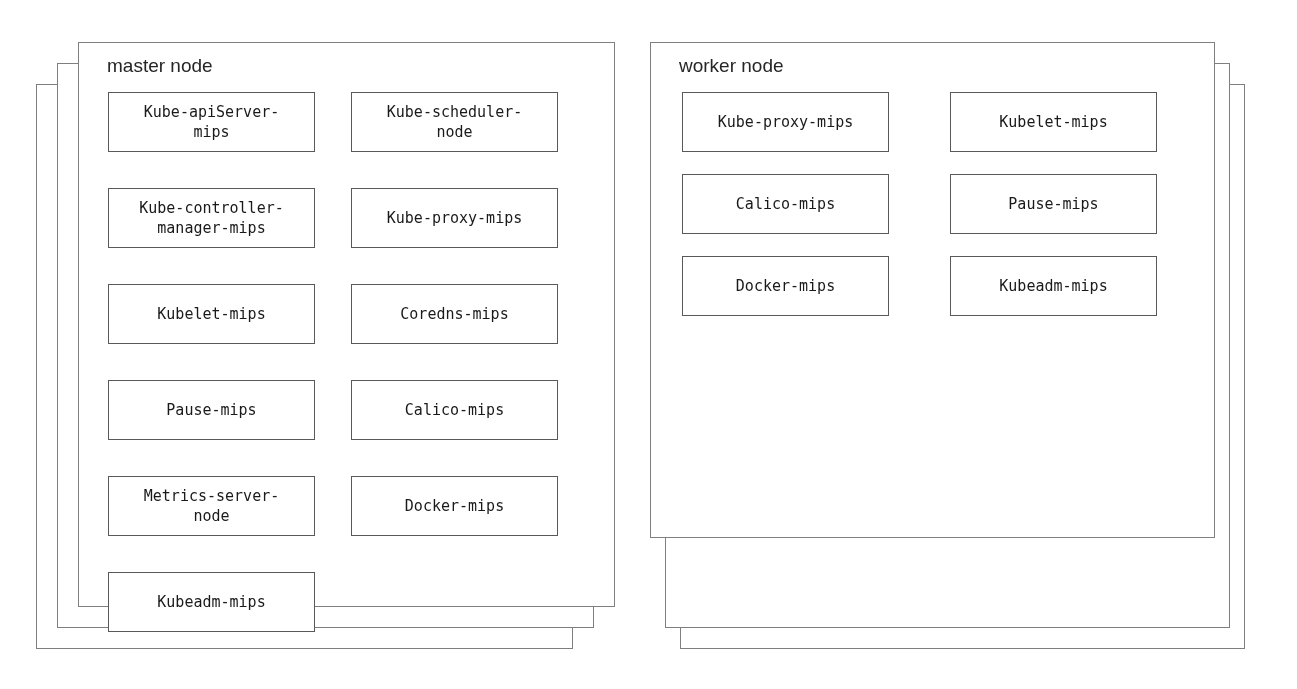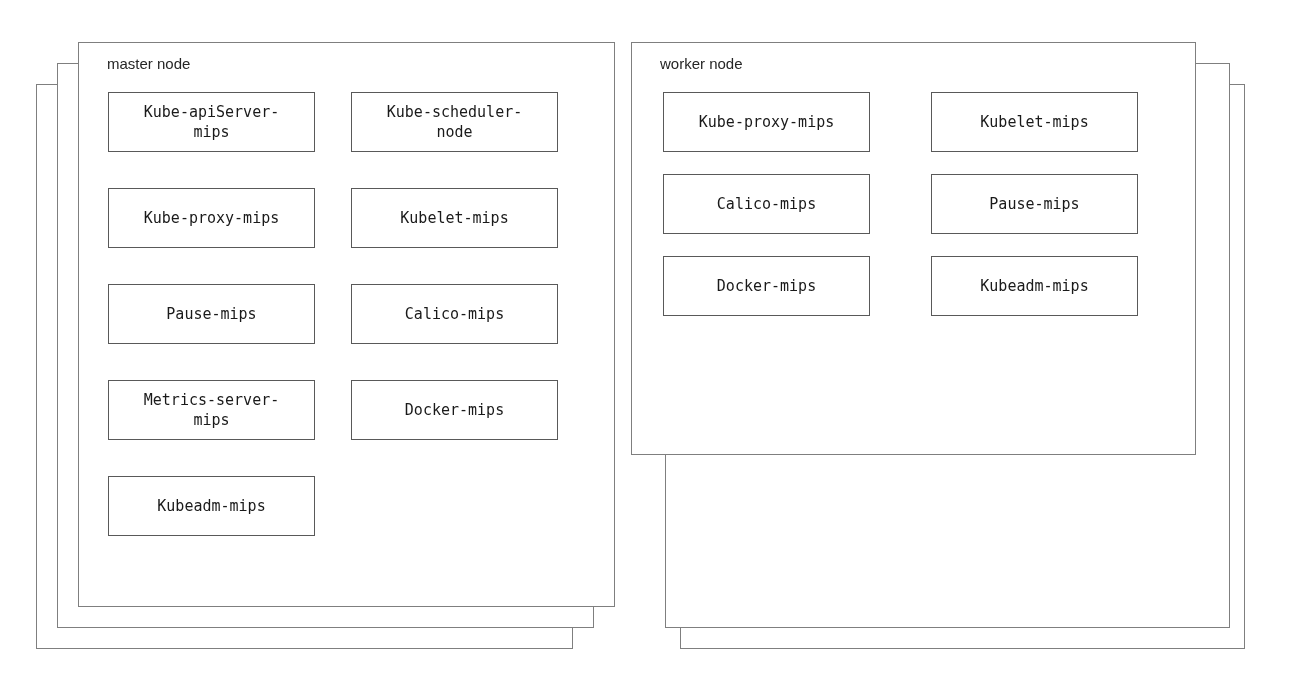--- a/index.html
+++ b/index.html
@@ -19,21 +19,21 @@
   .layer {
     position: absolute;
     background: #ffffff;
     border: 1px solid #7f7f7f;
     box-sizing: border-box;
   }
   .node-title {
     position: absolute;
     top: 12px;
     left: 28px;
-    font-size: 15px;
+    font-size: 19px;
     color: #262626;
     white-space: nowrap;
   }
   .component-grid {
     position: absolute;
     display: grid;
     grid-template-rows: repeat(6, 60px);
   }
   .component-grid.master {
     left: 29px;
@@ -66,55 +66,62 @@
     white-space: pre-line;
     color: #1a1a1a;
   }
   
   #master-layer-3 { left: 36px; top: 84px; width: 537px; height: 565px; }
   #master-layer-2 { left: 57px; top: 63px; width: 537px; height: 565px; }
   #master-layer-1 { left: 78px; top: 42px; width: 537px; height: 565px; }
   
   #worker-layer-3 { left: 680px; top: 84px; width: 565px; height: 565px; }
   #worker-layer-2 { left: 665px; top: 63px; width: 565px; height: 565px; }
-  #worker-layer-1 { left: 631px; top: 42px; width: 565px; height: 413px; }
+  #worker-layer-1 { left: 650px; top: 42px; width: 565px; height: 496px; }
 </style>
 </head>
 <body>
 
 <div class="canvas">
 
   <div class="layer" id="master-layer-3"></div>
   <div class="layer" id="master-layer-2"></div>
   <div class="layer" id="master-layer-1">
     <div class="node-title">master node</div>
     <div class="component-grid master">
       <div class="component-box">
         <span class="component-label">Kube-apiServer-
 mips</span>
       </div>
       <div class="component-box">
         <span class="component-label">Kube-scheduler-
 node</span>
       </div>
       <div class="component-box">
+        <span class="component-label">Kube-controller-
+manager-mips</span>
+      </div>
+      <div class="component-box">
         <span class="component-label">Kube-proxy-mips</span>
       </div>
       <div class="component-box">
         <span class="component-label">Kubelet-mips</span>
+      </div>
+      <div class="component-box">
+        <span class="component-label">Coredns-mips</span>
       </div>
       <div class="component-box">
         <span class="component-label">Pause-mips</span>
       </div>
       <div class="component-box">
         <span class="component-label">Calico-mips</span>
       </div>
       <div class="component-box">
         <span class="component-label">Metrics-server-
-mips</span>
+node</span>
       </div>
       <div class="component-box">
         <span class="component-label">Docker-mips</span>
       </div>
       <div class="component-box">
         <span class="component-label">Kubeadm-mips</span>
       </div>
     </div>
   </div>
 

